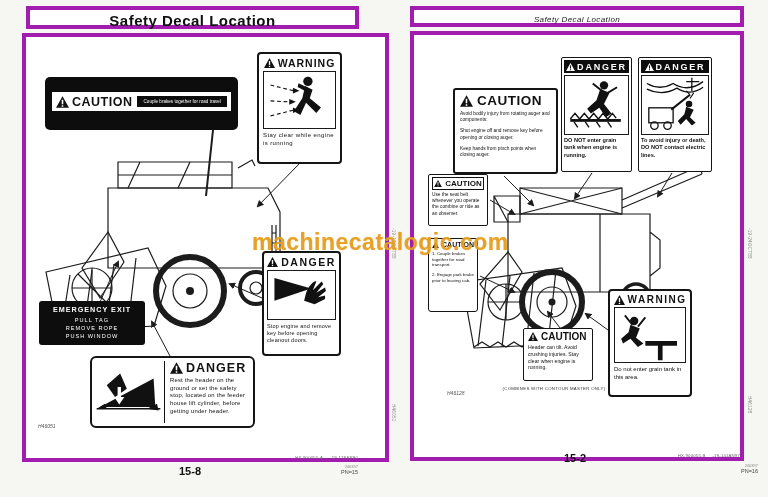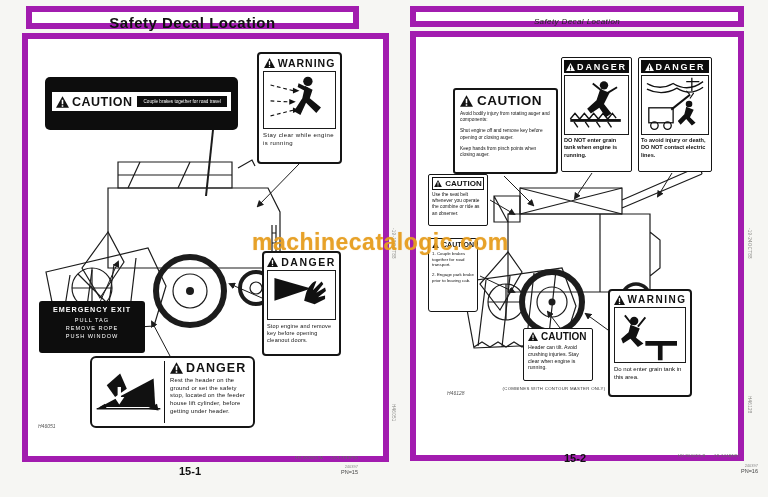--- a/index.html
+++ b/index.html
@@ -4,21 +4,21 @@
 <style>
   * { margin:0; padding:0; box-sizing:border-box; }
   html,body { width:768px; height:497px; }
   body {
     position:relative; overflow:hidden;
     background:#f6f6f3;
     font-family:"Liberation Sans", sans-serif;
     color:#111;
   }
   .abs { position:absolute; }
-  .page-box { position:absolute; background:#fff; border:6px solid #a21caf; }
+  .page-box { position:absolute; background:#fff; border:4px solid #a21caf; }
   .title-l { font-weight:bold; font-size:15px; text-align:center; letter-spacing:.5px; }
   .title-r { font-style:italic; font-size:8px; text-align:center; color:#222; letter-spacing:.4px; }
   svg.art { position:absolute; z-index:5; pointer-events:none; }
   .lineart { stroke:#1c1c1c; fill:none; stroke-width:1.2; }
   .decal { position:absolute; background:#fff; border:2px solid #151515; border-radius:4px; z-index:10; overflow:hidden; }
   .hdr { display:flex; align-items:center; justify-content:center; gap:3px; }
   .tri { flex:0 0 auto; display:block; }
   .blkhdr { background:#0d0d0d; color:#fff; display:flex; align-items:center; justify-content:center; gap:2px; }
   .pictobox { border:1.2px solid #1a1a1a; background:#fff; overflow:hidden; }
   .dtext { line-height:1.3; }
@@ -128,21 +128,21 @@
   </div>
   <div class="pictobox" style="height:50px;margin-top:2px;">
     <svg width="100%" height="100%" viewBox="0 0 70 55" preserveAspectRatio="xMidYMid meet">
       <polygon points="4,8 46,20 4,34" fill="#111"></polygon>
       <path d="M40 26 C42 18 50 10 52 12 L48 22 L58 12 L60 15 L52 25 L62 19 L63 23 L54 30 L62 28 L62 32 L50 38 L38 34 Z" fill="#111"></path>
     </svg>
   </div>
   <div class="dtext" style="font-size:5.5px;margin-top:3px;letter-spacing:.2px;">Stop engine and remove key before opening cleanout doors.</div>
 </div>
 
-<div class="blackbox" style="left:39px;top:301px;width:106px;height:52px;padding-top:4px;">
+<div class="blackbox" style="left:39px;top:301px;width:106px;height:44px;padding-top:4px;">
   <div style="font-weight:bold;font-size:7.2px;letter-spacing:1px;">EMERGENCY EXIT</div>
   <div style="font-size:5.6px;letter-spacing:1px;margin-top:2.5px;">PULL TAG</div>
   <div style="font-size:5.6px;letter-spacing:1px;margin-top:2px;">REMOVE ROPE</div>
   <div style="font-size:5.6px;letter-spacing:1px;margin-top:2px;">PUSH WINDOW</div>
 </div>
 
 <div class="decal" style="left:90px;top:356px;width:165px;height:72px;border-width:2.5px;border-radius:6px;display:flex;padding:3px;">
   <div style="width:70px;border-right:1.5px solid #111;padding-right:2px;">
     <svg width="100%" height="100%" viewBox="0 0 80 60" preserveAspectRatio="xMidYMid meet">
       <line x1="2" y1="50" x2="78" y2="50" stroke="#111" stroke-width="1.5"></line>
@@ -168,21 +168,21 @@
 </div>
 
 <div class="abs tiny" style="left:38px;top:423px;">H46051</div>
 <div class="abs vtext" style="left:391px;top:228px;">-19-12OCT88</div>
 <div class="abs vtext" style="left:391px;top:404px;">H46051</div>
 
 <div class="abs foot" style="left:228px;top:455px;width:130px;">
   <span>HX,900055,A</span>
   <span>-19-17SEP90</span>
 </div>
-<div class="abs pgnum" style="left:120px;top:465px;width:140px;">15-1</div>
+<div class="abs pgnum" style="left:120px;top:465px;width:140px;">15-8</div>
 <div class="abs print" style="left:300px;top:464px;width:58px;">240397</div>
 <div class="abs pn" style="left:300px;top:469px;width:58px;">PN=15</div>
 
 <div class="page-box" style="left:410px;top:6px;width:334px;height:21px;">
   <div class="title-r" style="line-height:19px;">Safety Decal Location</div>
 </div>
 
 <div class="page-box" style="left:410px;top:31px;width:334px;height:430px;"></div>
 
 <svg class="art" style="left:410px;top:31px;" width="334" height="430" viewBox="410 31 334 430">

